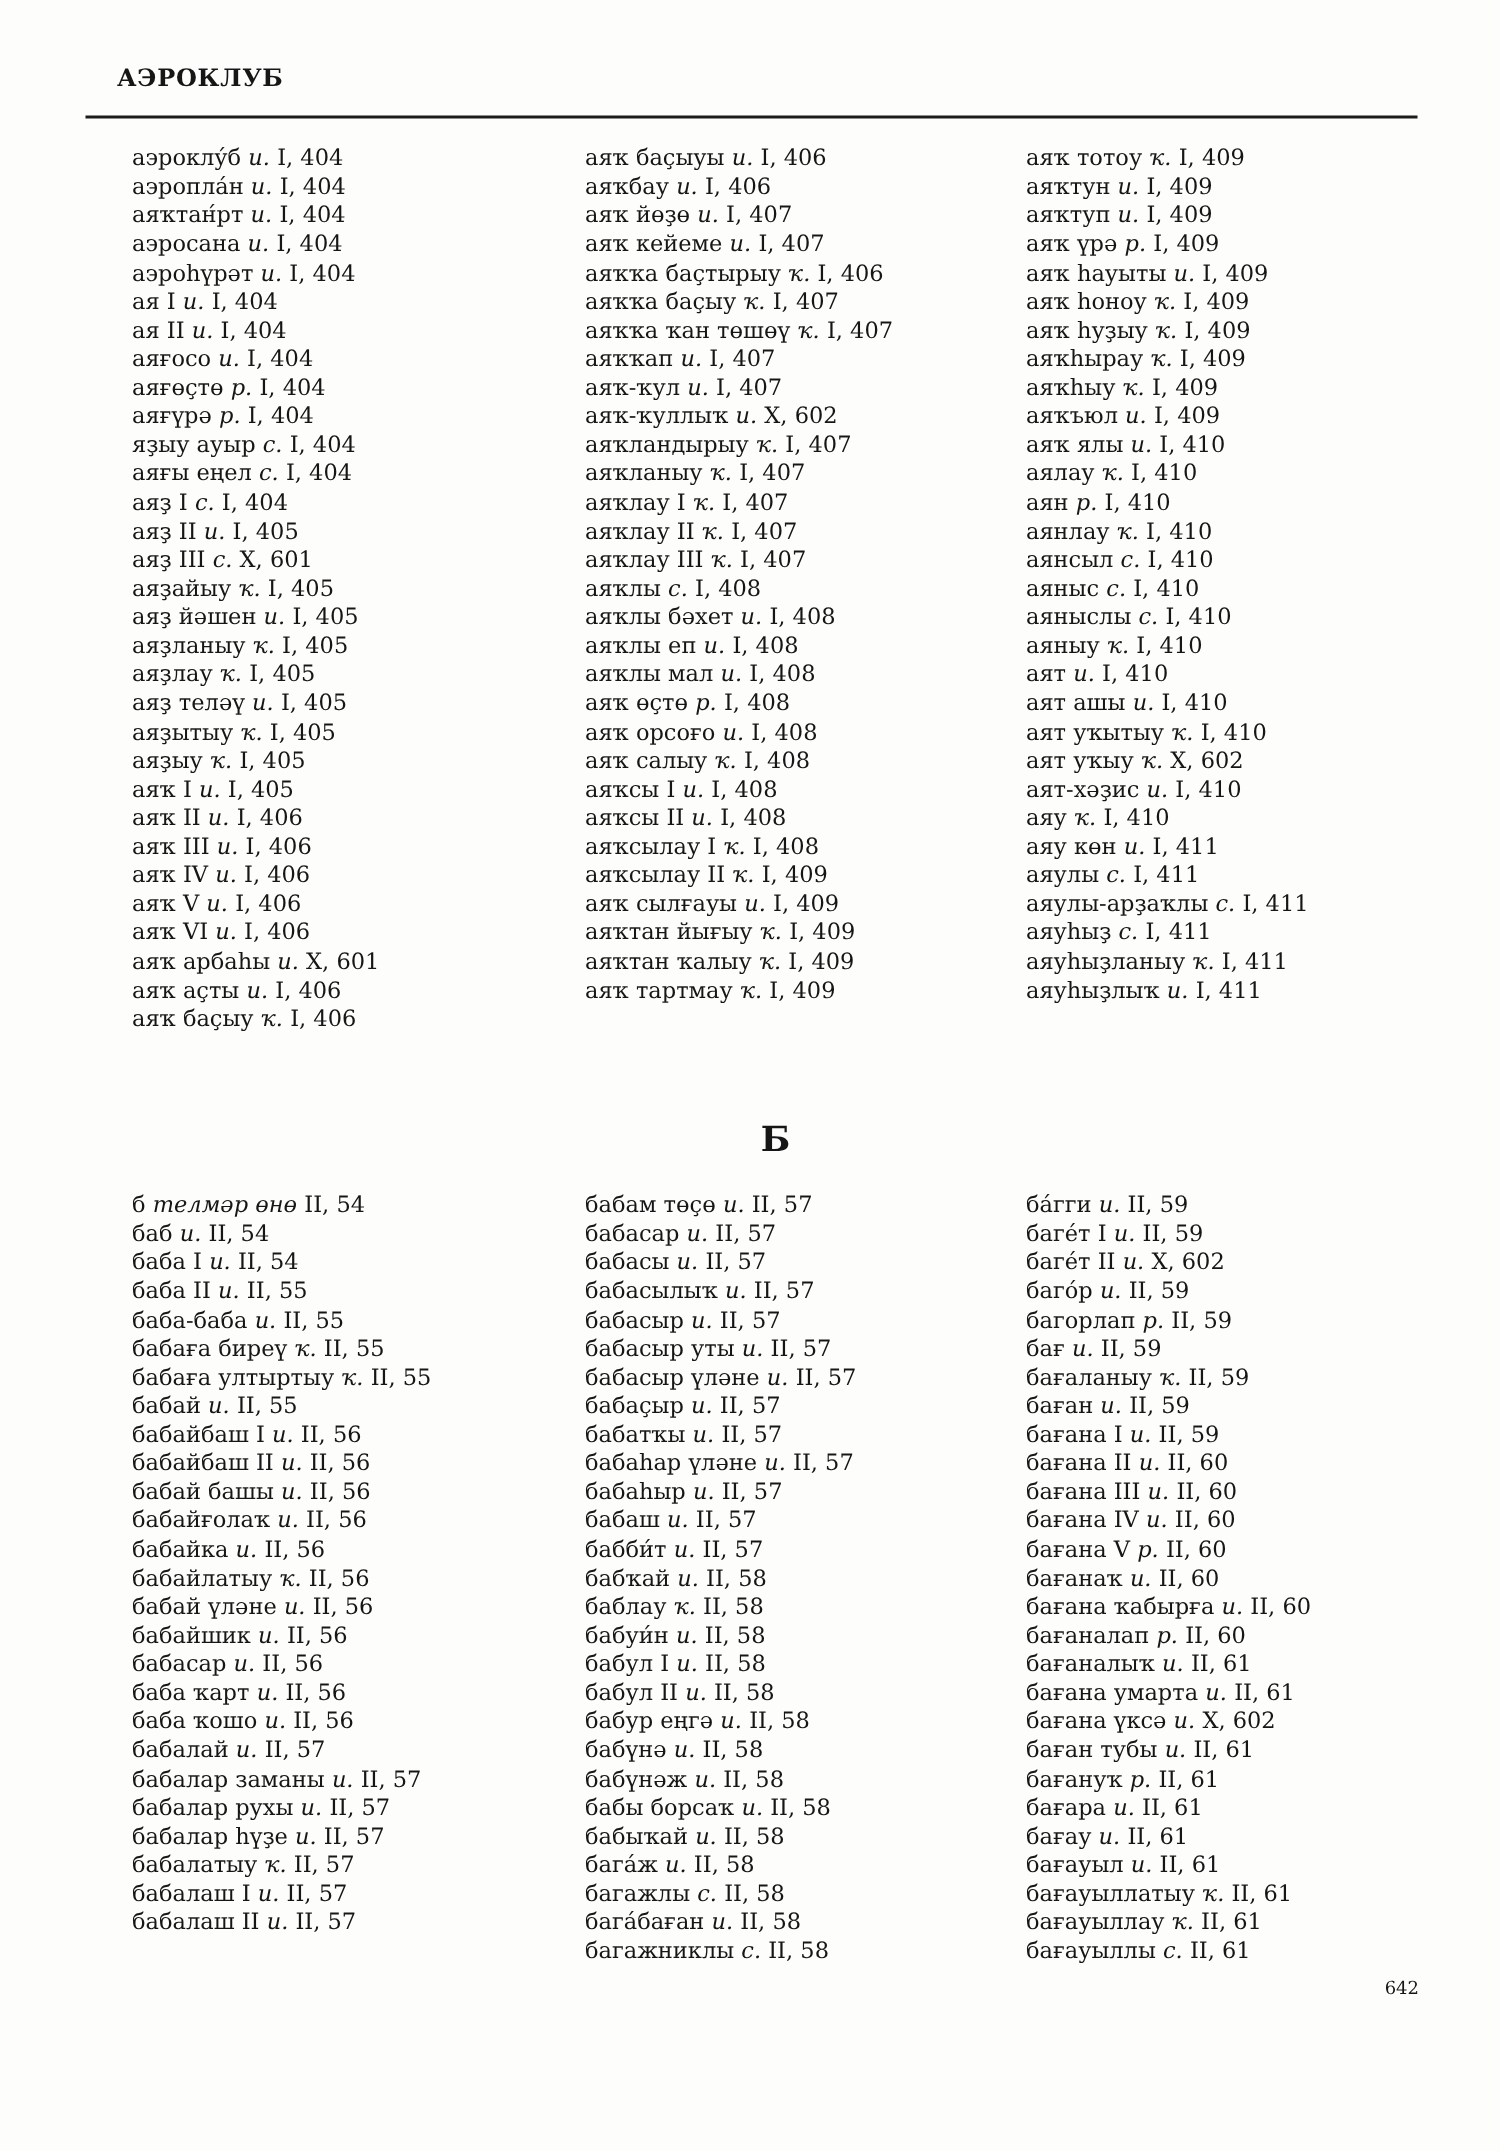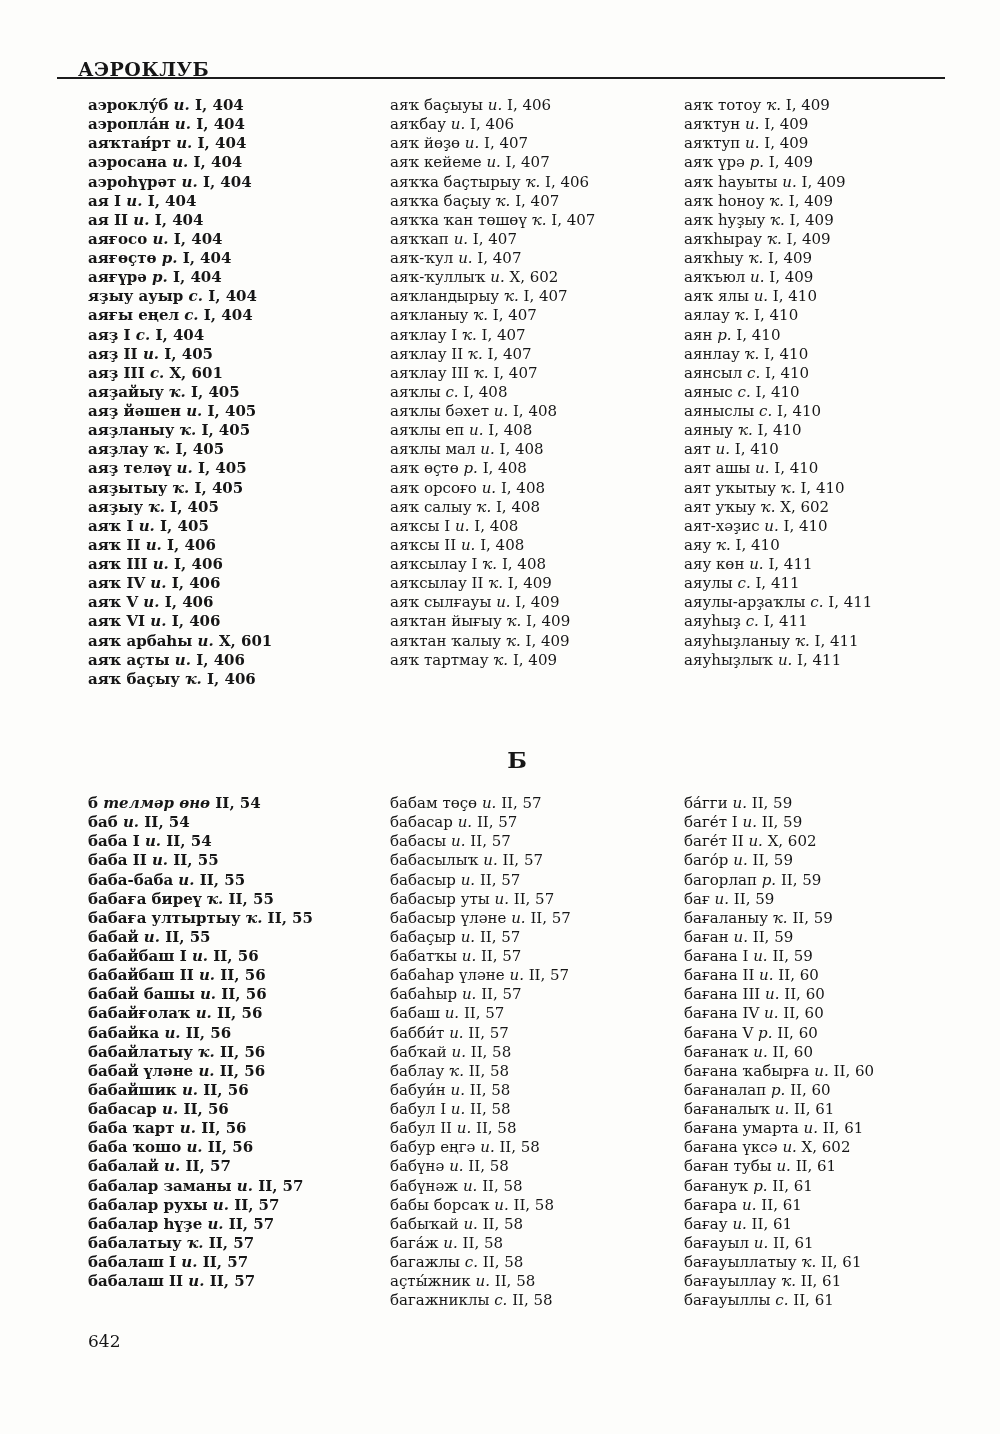--- a/index.html
+++ b/index.html
@@ -5,45 +5,45 @@
   html, body { margin: 0; padding: 0; }
   body {
     width: 1000px; height: 1434px;
     background: #fdfdfb;
     font-family: "DejaVu Serif", "Liberation Serif", serif;
     color: #161616;
   }
   .page { position: relative; width: 1000px; height: 1434px; overflow: hidden; }
   .running-head {
     position: absolute; left: 78px; top: 42px;
-    font-size: 19px; font-weight: bold; letter-spacing: 0.5px; margin-top: 16px;
+    font-size: 16px; font-weight: bold; letter-spacing: 0.5px;
   }
   .rule {
     position: absolute; left: 57px; top: 77px;
     width: 888px; height: 2px; background: #1c1c1c;
   }
   .section { position: absolute; left: 88px; }
   .section-a { top: 96px; }
   .section-b { top: 794px; }
   .col { position: absolute; top: 0; width: 300px; }
-  .col1 { left: 0; font-weight: bold; }
+  .col1 { left: 0; }
   .col2 { left: 302px; }
   .col3 { left: 596px; }
   .entry {
     font-size: 15px; line-height: 19.12px;
     white-space: nowrap;
   }
   .entry .pos { font-style: italic; }
   .section-letter {
     position: absolute; left: 88px; top: 746px; width: 858px;
     text-align: center; font-size: 23px; font-weight: bold;
   }
   .page-number {
     position: absolute; left: 88px; top: 1318px; width: 858px;
-    text-align: left; font-size: 17px; margin-top: 13px;
+    text-align: right; font-size: 12px;
   }
 </style>
 </head>
 <body>
 
 <div class="page">
 
   <div class="running-head">АЭРОКЛУБ</div>
 
   <div class="rule"></div>
@@ -198,21 +198,21 @@
         <div class="entry"><span class="w">бабуи́н</span> <span class="pos">и.</span> <span class="ref">II, 58</span></div>
         <div class="entry"><span class="w">бабул I</span> <span class="pos">и.</span> <span class="ref">II, 58</span></div>
         <div class="entry"><span class="w">бабул II</span> <span class="pos">и.</span> <span class="ref">II, 58</span></div>
         <div class="entry"><span class="w">бабур еңгә</span> <span class="pos">и.</span> <span class="ref">II, 58</span></div>
         <div class="entry"><span class="w">бабүнә</span> <span class="pos">и.</span> <span class="ref">II, 58</span></div>
         <div class="entry"><span class="w">бабүнәж</span> <span class="pos">и.</span> <span class="ref">II, 58</span></div>
         <div class="entry"><span class="w">бабы борсаҡ</span> <span class="pos">и.</span> <span class="ref">II, 58</span></div>
         <div class="entry"><span class="w">бабыҡай</span> <span class="pos">и.</span> <span class="ref">II, 58</span></div>
         <div class="entry"><span class="w">бага́ж</span> <span class="pos">и.</span> <span class="ref">II, 58</span></div>
         <div class="entry"><span class="w">багажлы</span> <span class="pos">с.</span> <span class="ref">II, 58</span></div>
-        <div class="entry"><span class="w">аҫты́жник</span> <span class="pos">и.</span> <span class="ref">II, 58</span></div>
+        <div class="entry"><span class="w">бага́баған</span> <span class="pos">и.</span> <span class="ref">II, 58</span></div>
         <div class="entry"><span class="w">багажниклы</span> <span class="pos">с.</span> <span class="ref">II, 58</span></div>
       </div>
     <div class="col col3">
         <div class="entry"><span class="w">ба́гги</span> <span class="pos">и.</span> <span class="ref">II, 59</span></div>
         <div class="entry"><span class="w">баге́т I</span> <span class="pos">и.</span> <span class="ref">II, 59</span></div>
         <div class="entry"><span class="w">баге́т II</span> <span class="pos">и.</span> <span class="ref">X, 602</span></div>
         <div class="entry"><span class="w">баго́р</span> <span class="pos">и.</span> <span class="ref">II, 59</span></div>
         <div class="entry"><span class="w">багорлап</span> <span class="pos">р.</span> <span class="ref">II, 59</span></div>
         <div class="entry"><span class="w">бағ</span> <span class="pos">и.</span> <span class="ref">II, 59</span></div>
         <div class="entry"><span class="w">бағаланыу</span> <span class="pos">ҡ.</span> <span class="ref">II, 59</span></div>

